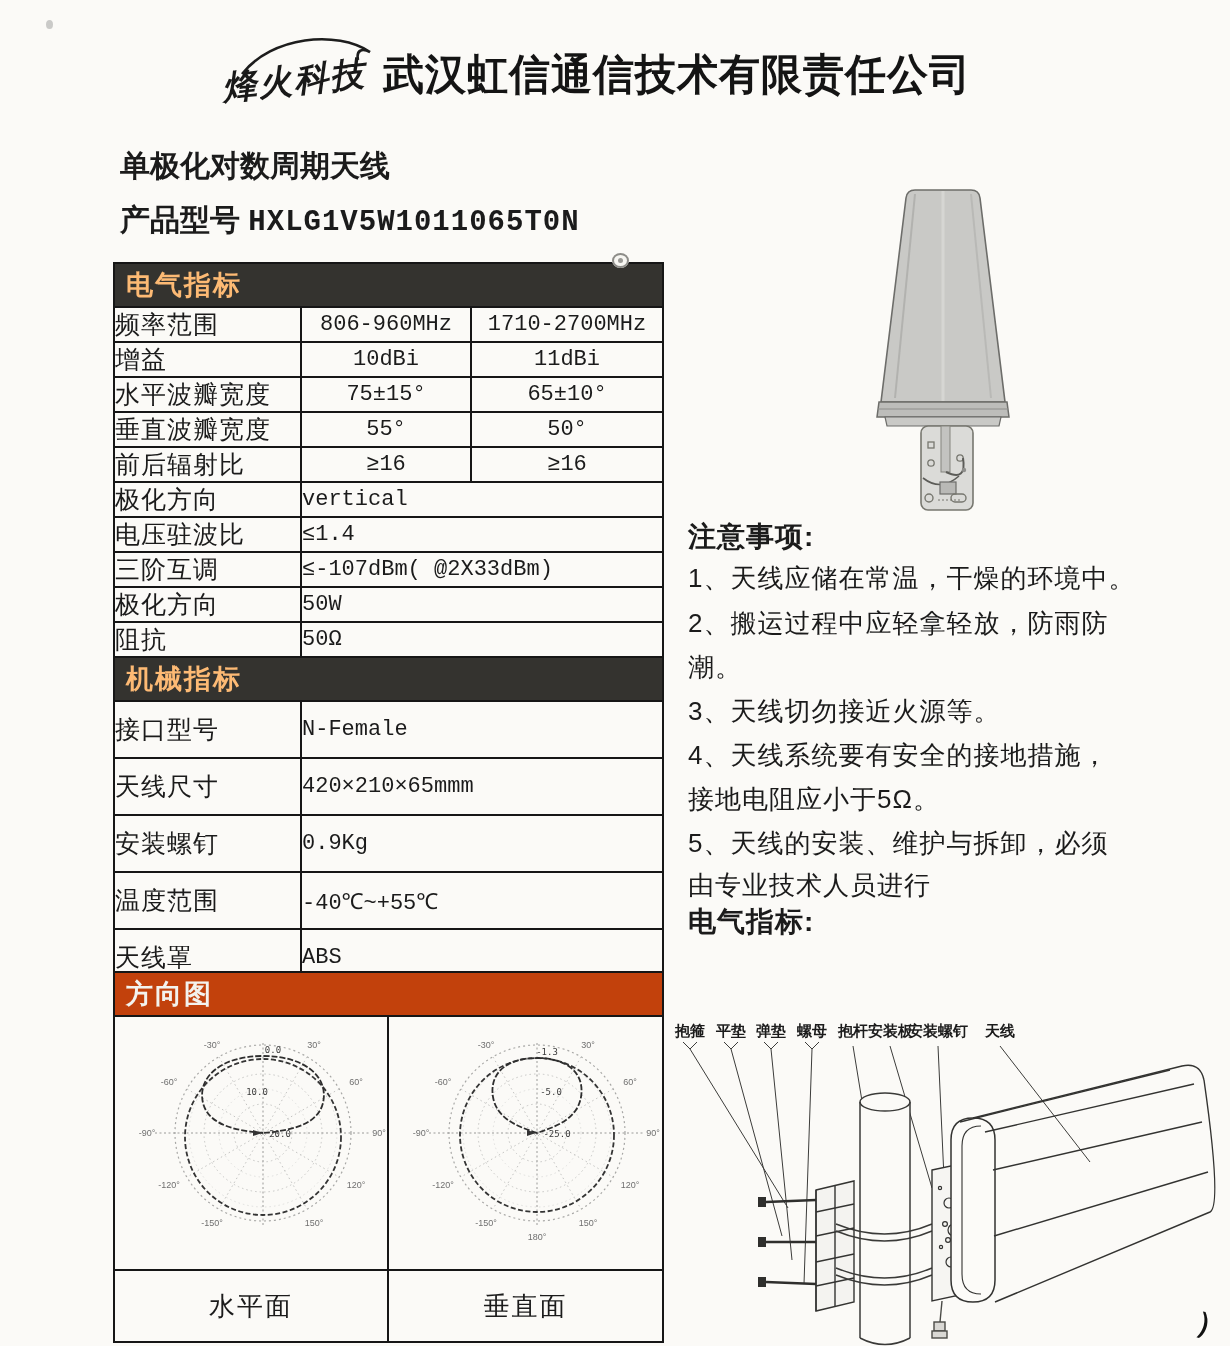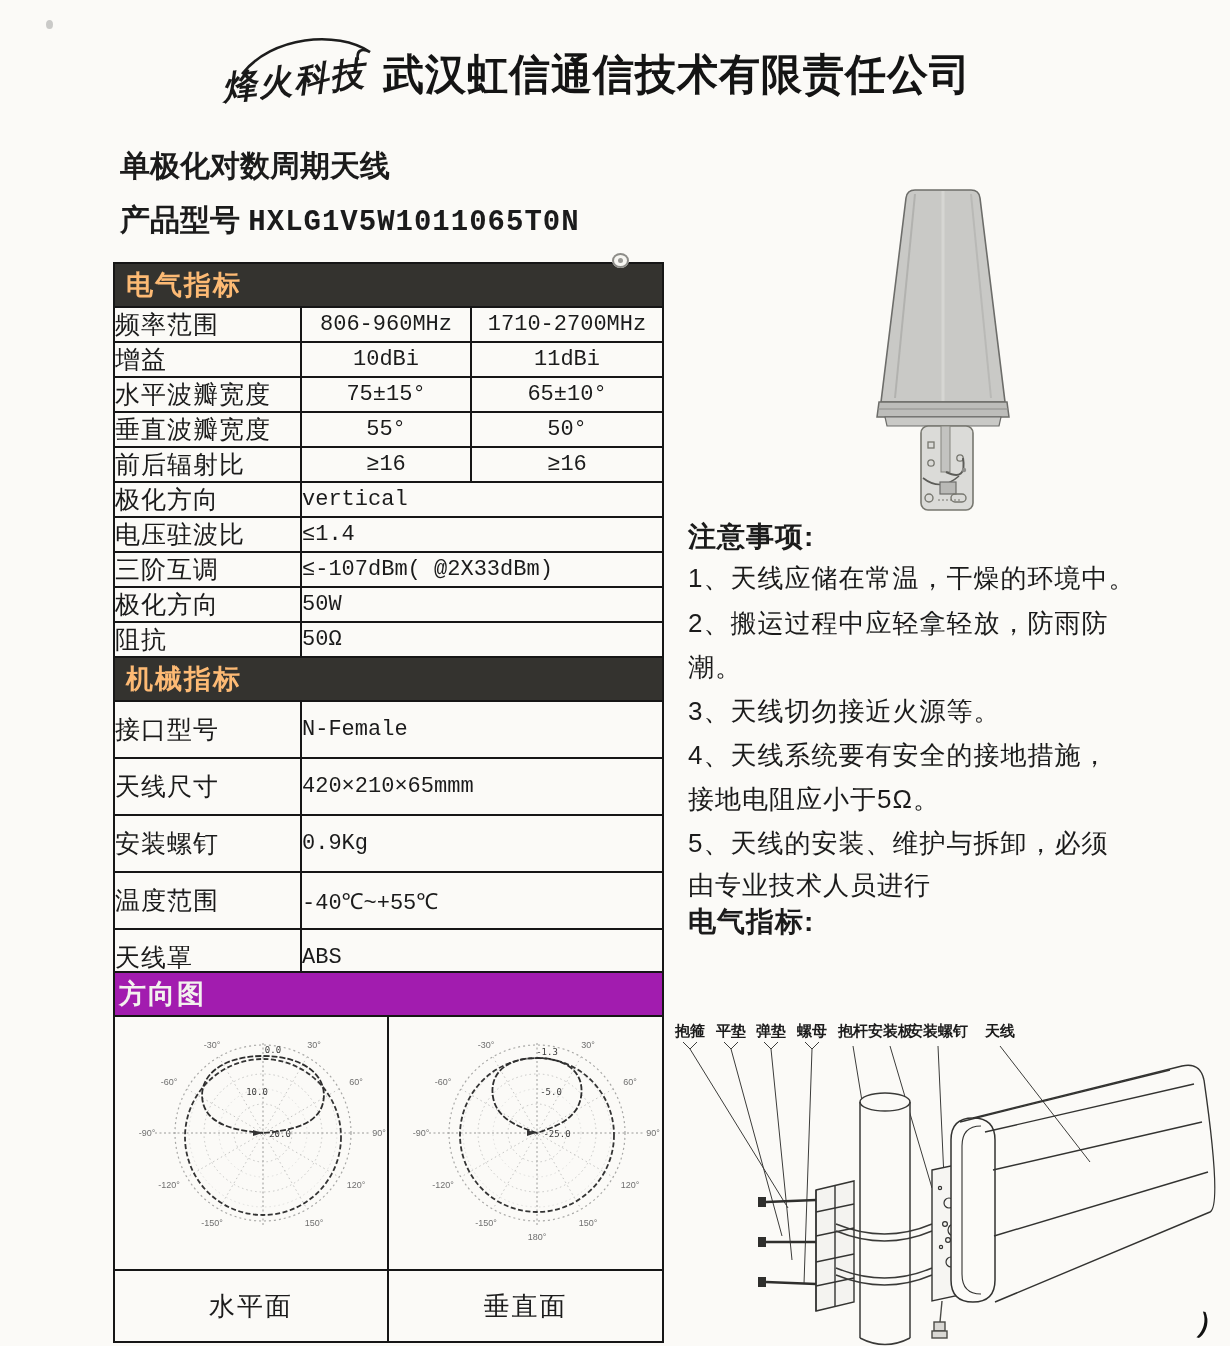--- a/index.html
+++ b/index.html
@@ -29,22 +29,22 @@
   td.val{font-family:"Liberation Mono","DejaVu Sans Mono",monospace;font-size:22px;
          text-align:center;}
   td.vspan{font-family:"Liberation Mono","DejaVu Sans Mono",monospace;font-size:22px;
            text-align:left;padding-left:24px;}
   tr.erow{height:35px;} tr.mrow{height:57px;}
 
   
   table.pattern{position:absolute;left:113px;top:971px;width:549px;border-collapse:collapse;
                 table-layout:fixed;}
   table.pattern td{border:2px solid #161616;padding:12px;}
-  table.pattern tr.sec-h td{background:#a21caf;color:#f3f2ee;font-size:27px;font-weight:bold;
-              text-align:left;padding:3px 0 3px 4px;height:36px;letter-spacing:2px;}
+  table.pattern tr.sec-h td{background:#c2410c;color:#f3f2ee;font-size:27px;font-weight:bold;
+              text-align:left;padding:3px 0 3px 11px;height:36px;letter-spacing:2px;}
   td.plotcell{height:228px;text-align:center;vertical-align:middle;background:#fbfaf7;}
   td.cap{height:46px;text-align:center;font-size:26px;letter-spacing:2px;}
 
   
   .notes-h{position:absolute;left:688px;top:518px;font-size:28px;font-weight:bold;letter-spacing:1px;}
   .note-line{position:absolute;left:688px;font-size:26px;letter-spacing:1px;white-space:nowrap;}
   .install-h{position:absolute;left:688px;top:903px;font-size:28px;font-weight:bold;letter-spacing:1px;}
   .inst-lbl{position:absolute;top:1022px;font-size:15px;font-weight:bold;white-space:nowrap;}
 
   .svgbox{position:absolute;}

